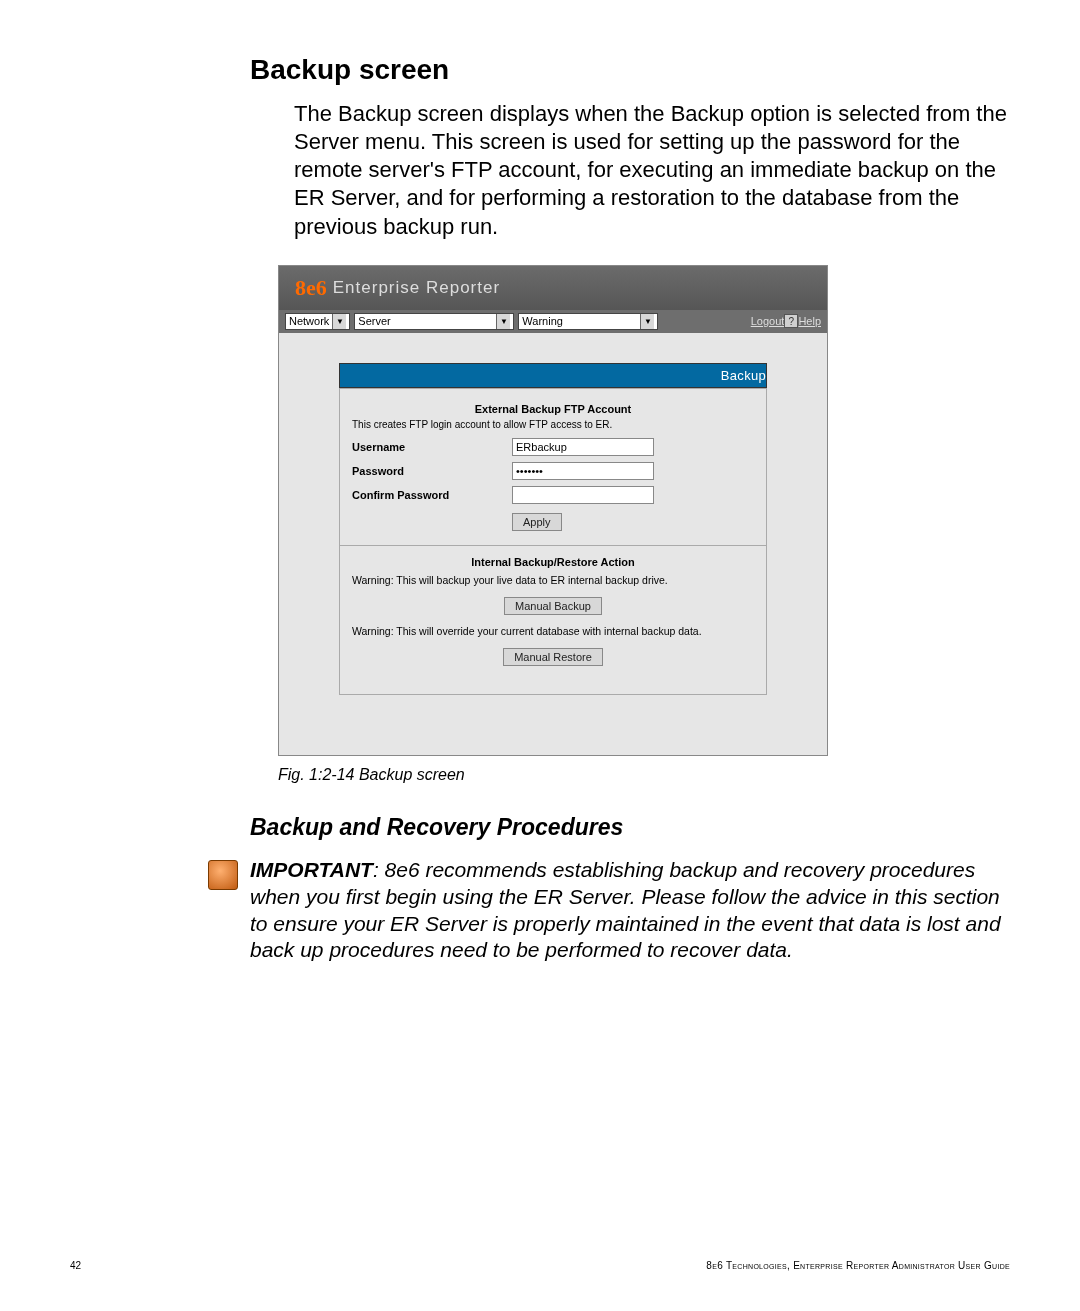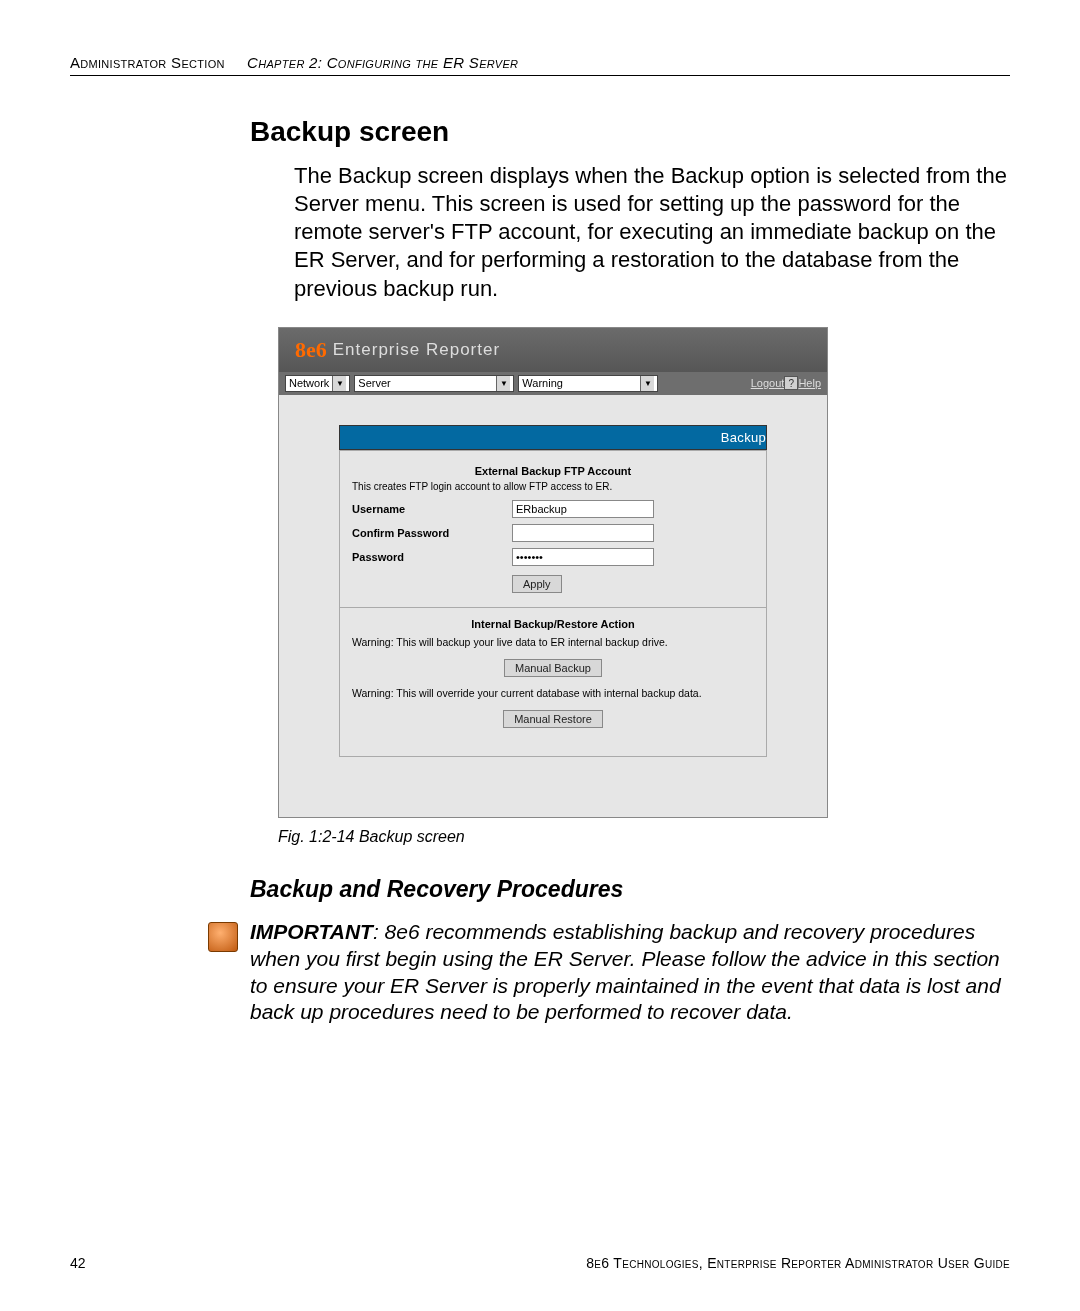--- a/index.html
+++ b/index.html
@@ -165,33 +165,28 @@
     line-height: 1.28;
   }
   .important-label { font-weight: bold; }
   .footer {
     position: absolute;
     bottom: 40px;
     left: 70px;
     right: 70px;
     display: flex;
     justify-content: space-between;
-    font-size: 14px;
+    font-size: 10px;
   }
   .footer-right { font-variant: small-caps; letter-spacing: 0.3px; }
 </style>
 </head>
 <body>
 
 <div class="page">
-  <div class="header-line">
-    <span>Administrator Section</span>
-    &nbsp;&nbsp;&nbsp;
-    <span class="header-chapter">Chapter 2: Configuring the ER Server</span>
-  </div>
 
   <div class="content">
     <div class="h-title">Backup screen</div>
     <div class="intro">The Backup screen displays when the Backup option is selected from the Server menu. This screen is used for setting up the password for the remote server's FTP account, for executing an immediate backup on the ER Server, and for performing a restoration to the database from the previous backup run.</div>
 
     <div class="screenshot-wrap">
       <div class="app-topbar">
         <span class="brand-8e6">8e6</span>
         <span class="brand-name">Enterprise Reporter</span>
       </div>
@@ -218,26 +213,26 @@
         <div class="panel-title">Backup</div>
         <div class="panel">
           <div class="sub-title">External Backup FTP Account</div>
           <div class="sub-desc">This creates FTP login account to allow FTP access to ER.</div>
 
           <div class="form-row">
             <span class="form-label">Username</span>
             <input class="form-input" value="ERbackup" style="">
           </div>
           <div class="form-row">
+            <span class="form-label">Password</span>
+            <input class="form-input" value="•••••••" style="">
+          </div>
+          <div class="form-row">
             <span class="form-label">Confirm Password</span>
             <input class="form-input" value="" style="">
-          </div>
-          <div class="form-row">
-            <span class="form-label">Password</span>
-            <input class="form-input" value="•••••••" style="">
           </div>
           <div class="btn-row">
             <span class="btn">Apply</span>
           </div>
 
           <div class="hr"></div>
 
           <div class="sub-title">Internal Backup/Restore Action</div>
           <div class="warn">Warning: This will backup your live data to ER internal backup drive.</div>
           <div class="btn-center">

